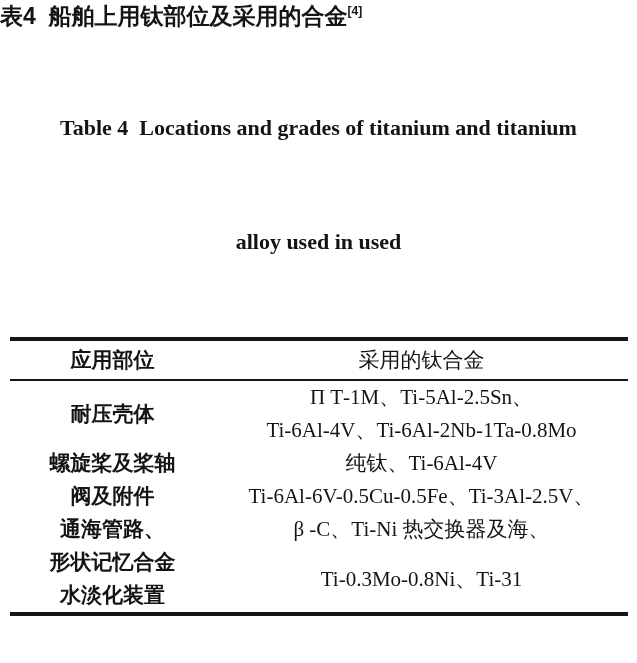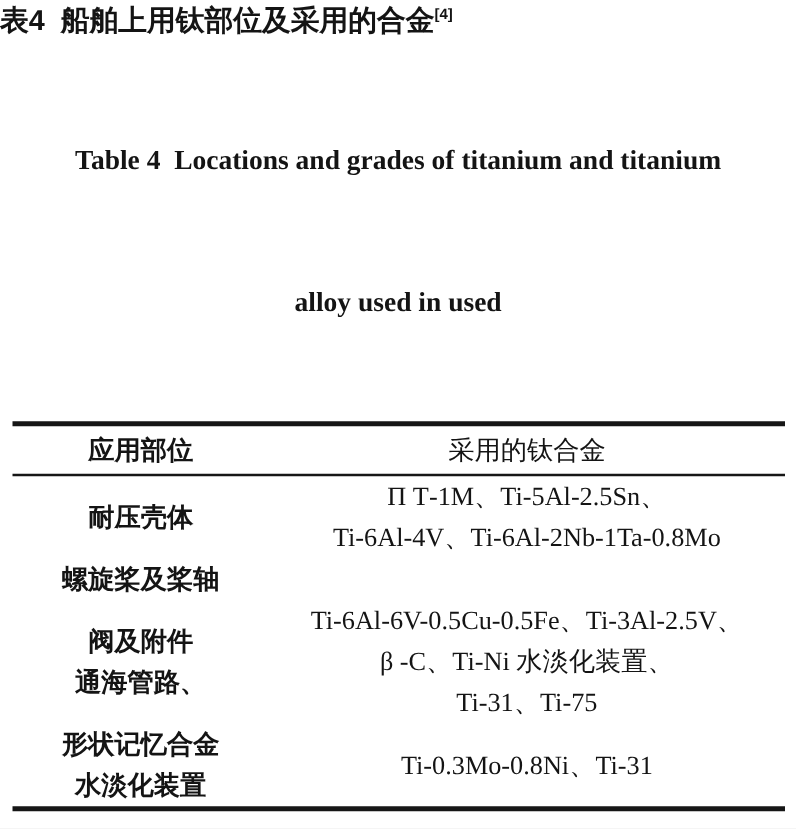--- a/index.html
+++ b/index.html
@@ -89,30 +89,32 @@
           </div>
           <div class="cell-right">
             <div class="line">Π Т-1M、Ti-5Al-2.5Sn、</div>
             <div class="line">Ti-6Al-4V、Ti-6Al-2Nb-1Ta-0.8Mo</div>
           </div>
         </div>
         <div class="row">
           <div class="cell-left">
             <div class="line">螺旋桨及桨轴</div>
           </div>
+          <div class="cell-right">
+            <div class="line">纯钛、Ti-6Al-4V</div>
+          </div>
         </div>
         <div class="row">
           <div class="cell-left">
             <div class="line">阀及附件</div>
             <div class="line">通海管路、</div>
           </div>
           <div class="cell-right">
             <div class="line">Ti-6Al-6V-0.5Cu-0.5Fe、Ti-3Al-2.5V、</div>
-            <div class="line">β -C、Ti-Ni 水淡化装置、</div>
-            <div class="line">Ti-31、Ti-75</div>
+            <div class="line">β -C、Ti-Ni 热交换器及海、</div>
           </div>
         </div>
         <div class="row">
           <div class="cell-left">
             <div class="line">形状记忆合金</div>
             <div class="line">水淡化装置</div>
           </div>
           <div class="cell-right">
             <div class="line">Ti-0.3Mo-0.8Ni、Ti-31</div>
           </div>

